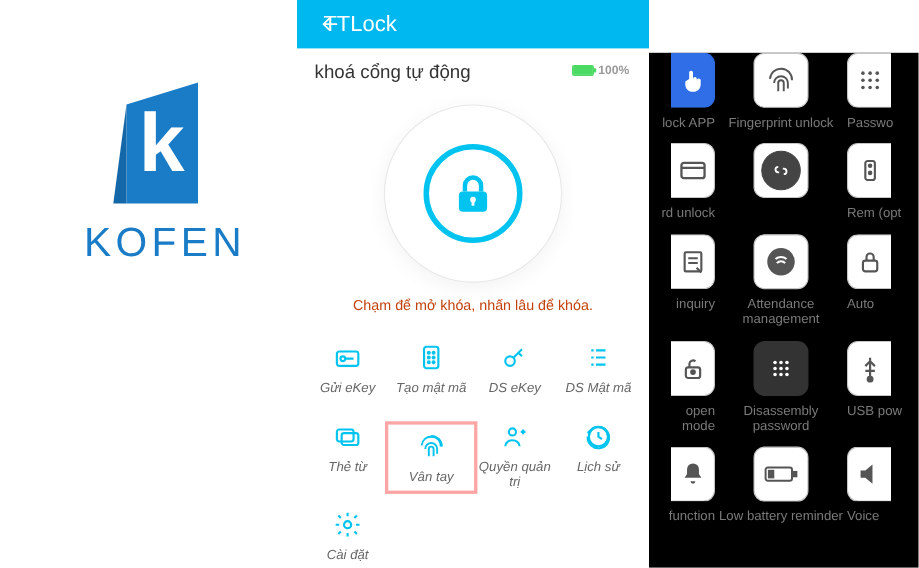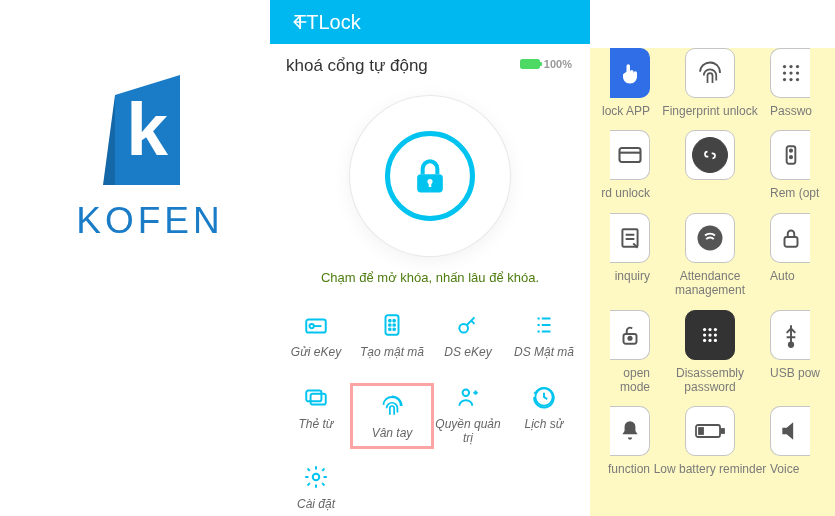--- a/index.html
+++ b/index.html
@@ -19,31 +19,31 @@
   .lock-header { padding: 12px 16px 0; position: relative; }
   .lock-name { text-align: left; font-size: 17px; color: #333; font-weight: 500; }
   .battery { position: absolute; right: 18px; top: 14px; display: flex; align-items: center; gap: 4px; font-size: 11px; color: #999; font-weight: bold; }
   .battery-icon { width: 20px; height: 10px; border: 1px solid #4cd964; border-radius: 2px; position: relative; }
   .battery-icon::after { content: ''; position: absolute; right: -3px; top: 2px; width: 2px; height: 4px; background: #4cd964; border-radius: 0 1px 1px 0; }
   .battery-fill { width: 100%; height: 100%; background: #4cd964; }
   
   .lock-ring { width: 160px; height: 160px; margin: 20px auto 14px; border-radius: 50%; box-shadow: 0 0 0 1px #e8e8e8, 0 4px 20px rgba(0,0,0,0.06); display: flex; align-items: center; justify-content: center; background: #fff; }
   .lock-inner { width: 90px; height: 90px; border-radius: 50%; border: 5px solid #00c4ef; display: flex; align-items: center; justify-content: center; }
   
-  .hint { text-align: center; font-size: 13px; color: #4d7c0f; margin-bottom: 26px; }
+  .hint { text-align: center; font-size: 13px; color: #c2410c; margin-bottom: 26px; }
   
   .grid { display: grid; grid-template-columns: repeat(4, 1fr); row-gap: 18px; padding: 0 8px; font-style: italic; }
   .grid-item { display: flex; flex-direction: column; align-items: center; gap: 6px; cursor: pointer; }
   .grid-icon { width: 28px; height: 28px; display: flex; align-items: center; justify-content: center; color: #00c4ef; }
   .grid-label { font-size: 12px; color: #666; text-align: center; }
   .highlight-box { border: 3px solid #fca5a5; padding: 6px 4px 0; margin: -9px -4px -4px; }
   .grid-row2 { margin-top: 6px; }
   
   
-  .side { position: absolute; left: 590px; top: 48px; width: 245px; height: 468px; background: #fef9c3; }
+  .side { position: absolute; left: 590px; top: 48px; width: 245px; height: 468px; background: #000000; }
   .side-grid { display: grid; grid-template-columns: 60px 120px 65px; row-gap: 12px; }
   .side-item { display: flex; flex-direction: column; align-items: center; gap: 6px; cursor: pointer; }
   .side-icon { width: 50px; height: 50px; border: 1.5px solid #c5c5c5; border-radius: 10px; display: flex; align-items: center; justify-content: center; color: #555; background: #fff; }
   .side-icon.hand { background: #2f6ee6; border-color: #2f6ee6; color: #fff; }
   .side-icon.prog { background: #444; border-color: #444; color: #fff; border-radius: 50%; width: 36px; height: 36px; }
   .side-icon.wrap-prog { border: 1.5px solid #c5c5c5; border-radius: 10px; }
   .side-label { font-size: 12px; color: #7a7a7a; text-align: center; line-height: 1.2; }
   .side-item.cut-left .side-label { text-align: right; width: 100%; }
   .side-item.cut-right .side-label { text-align: left; width: 100%; }
   .side-item.cut-left { align-items: flex-end; }

